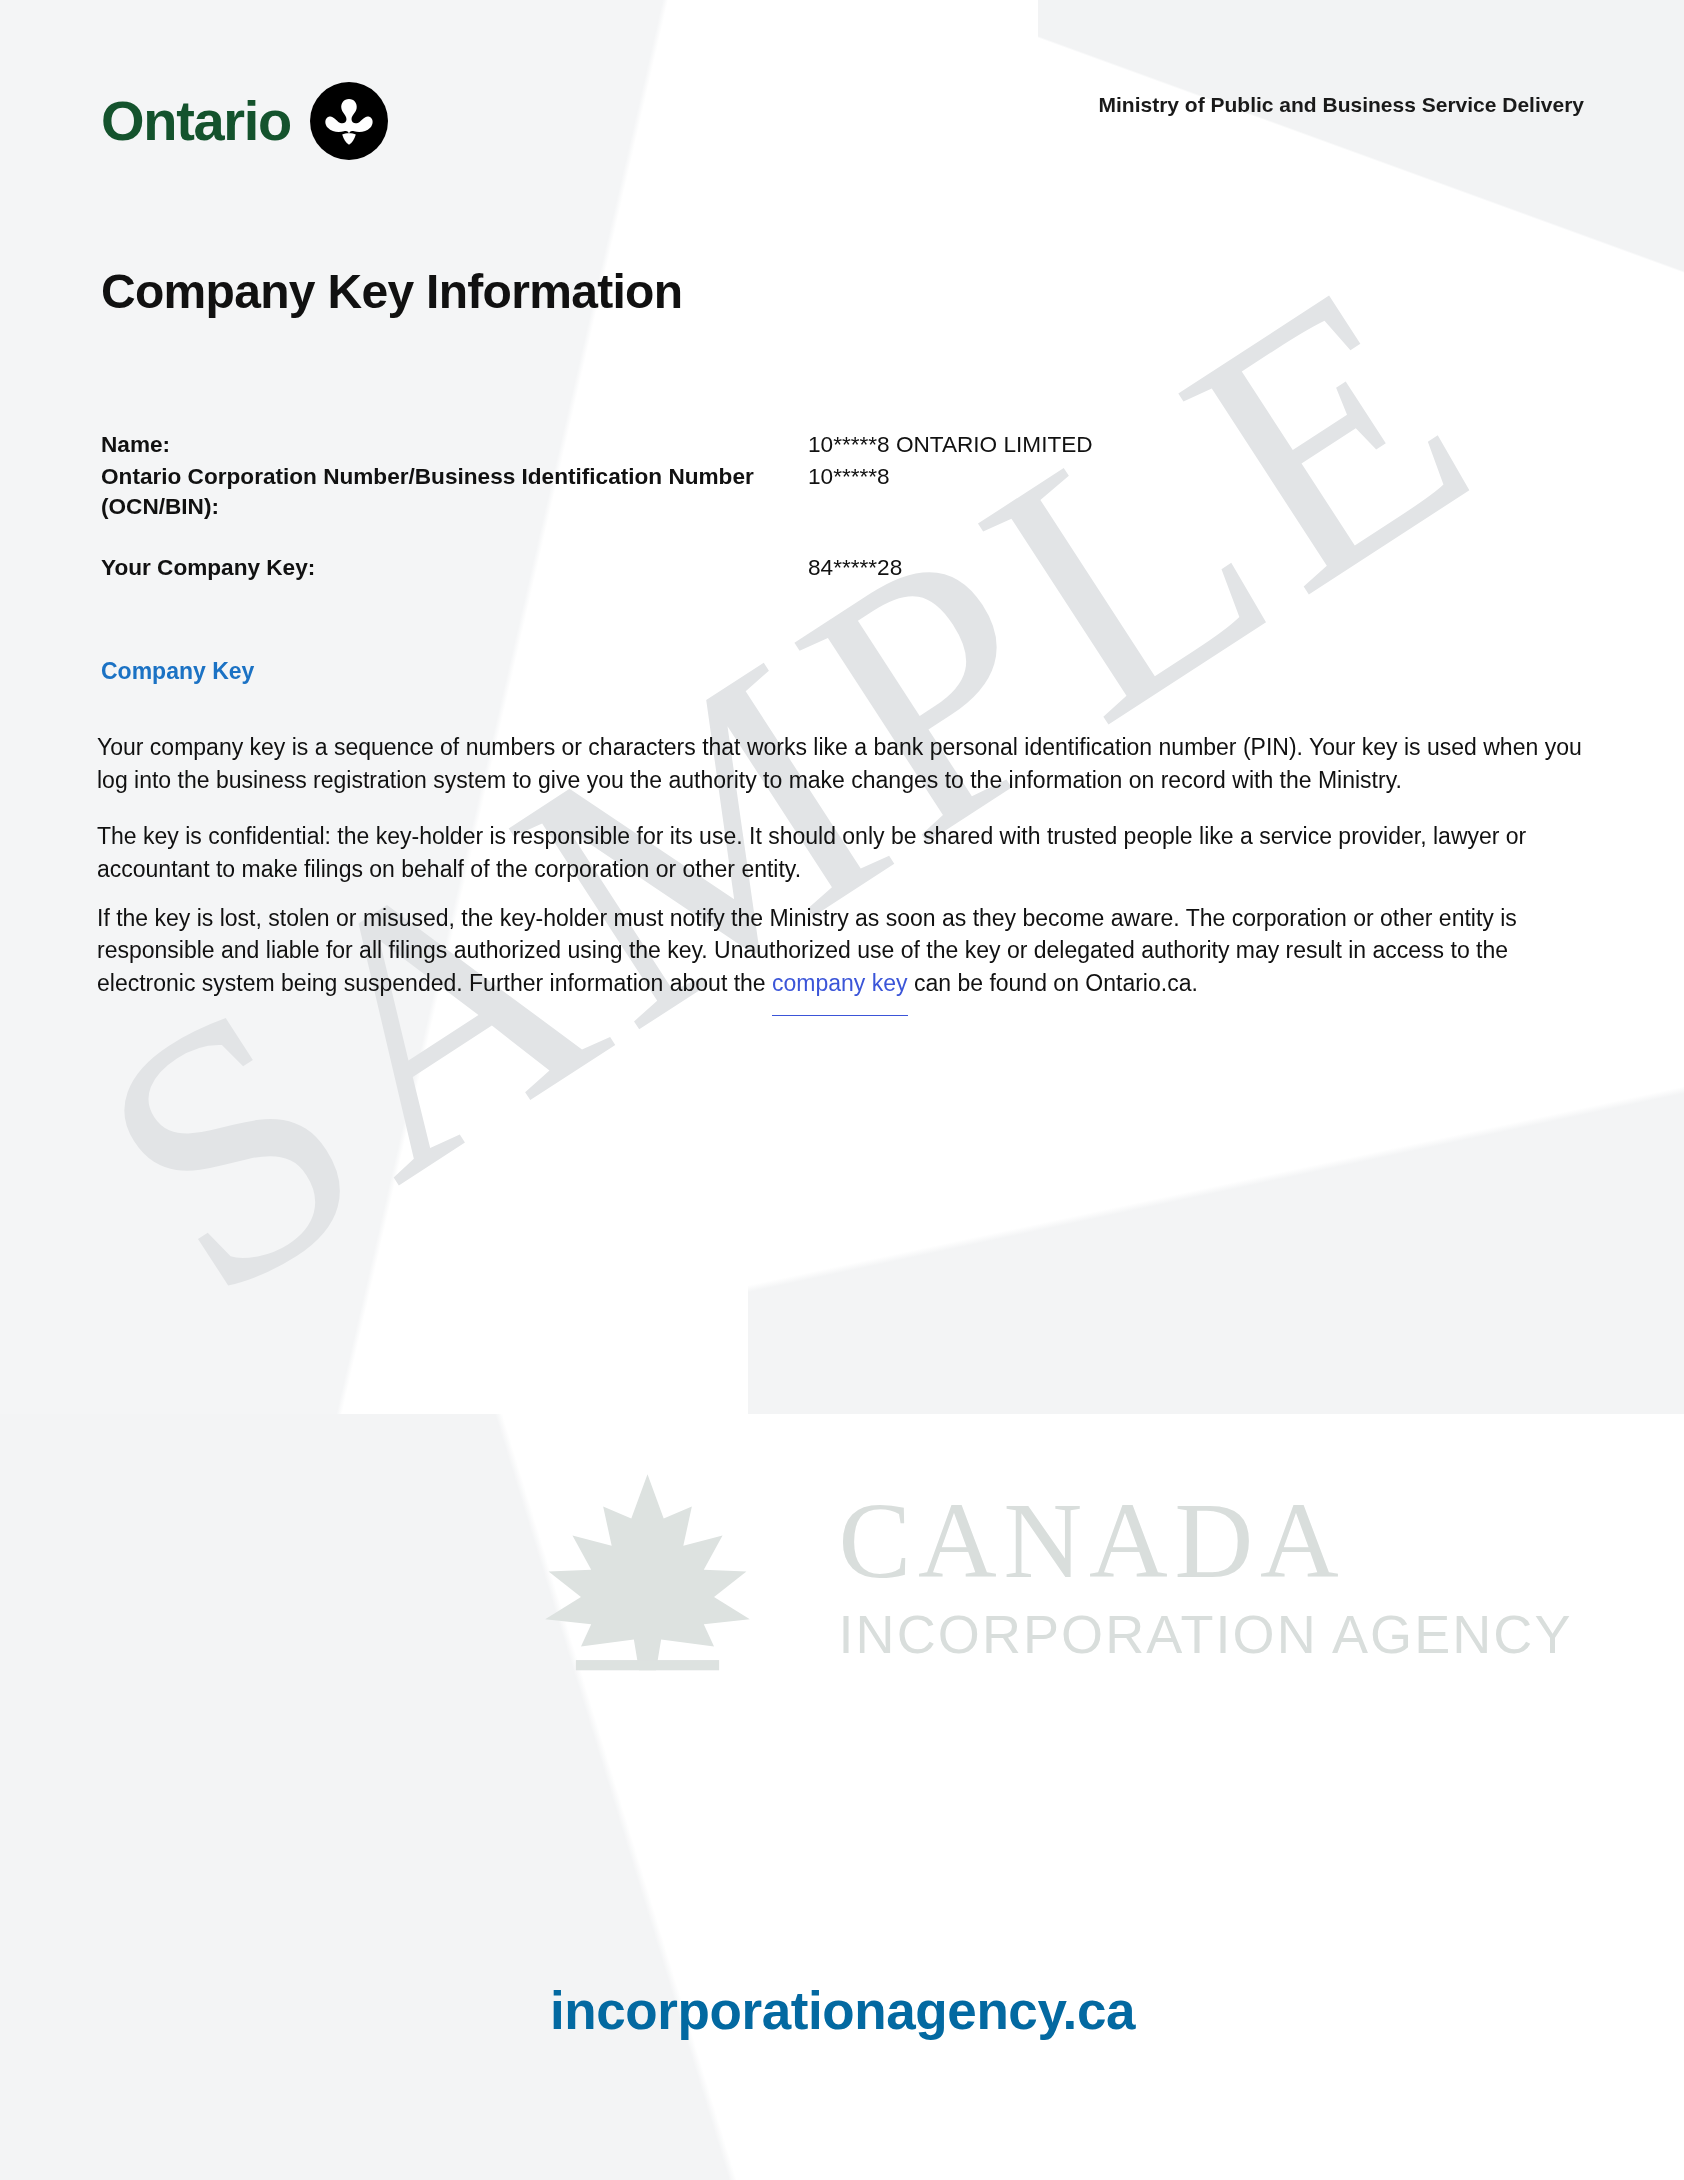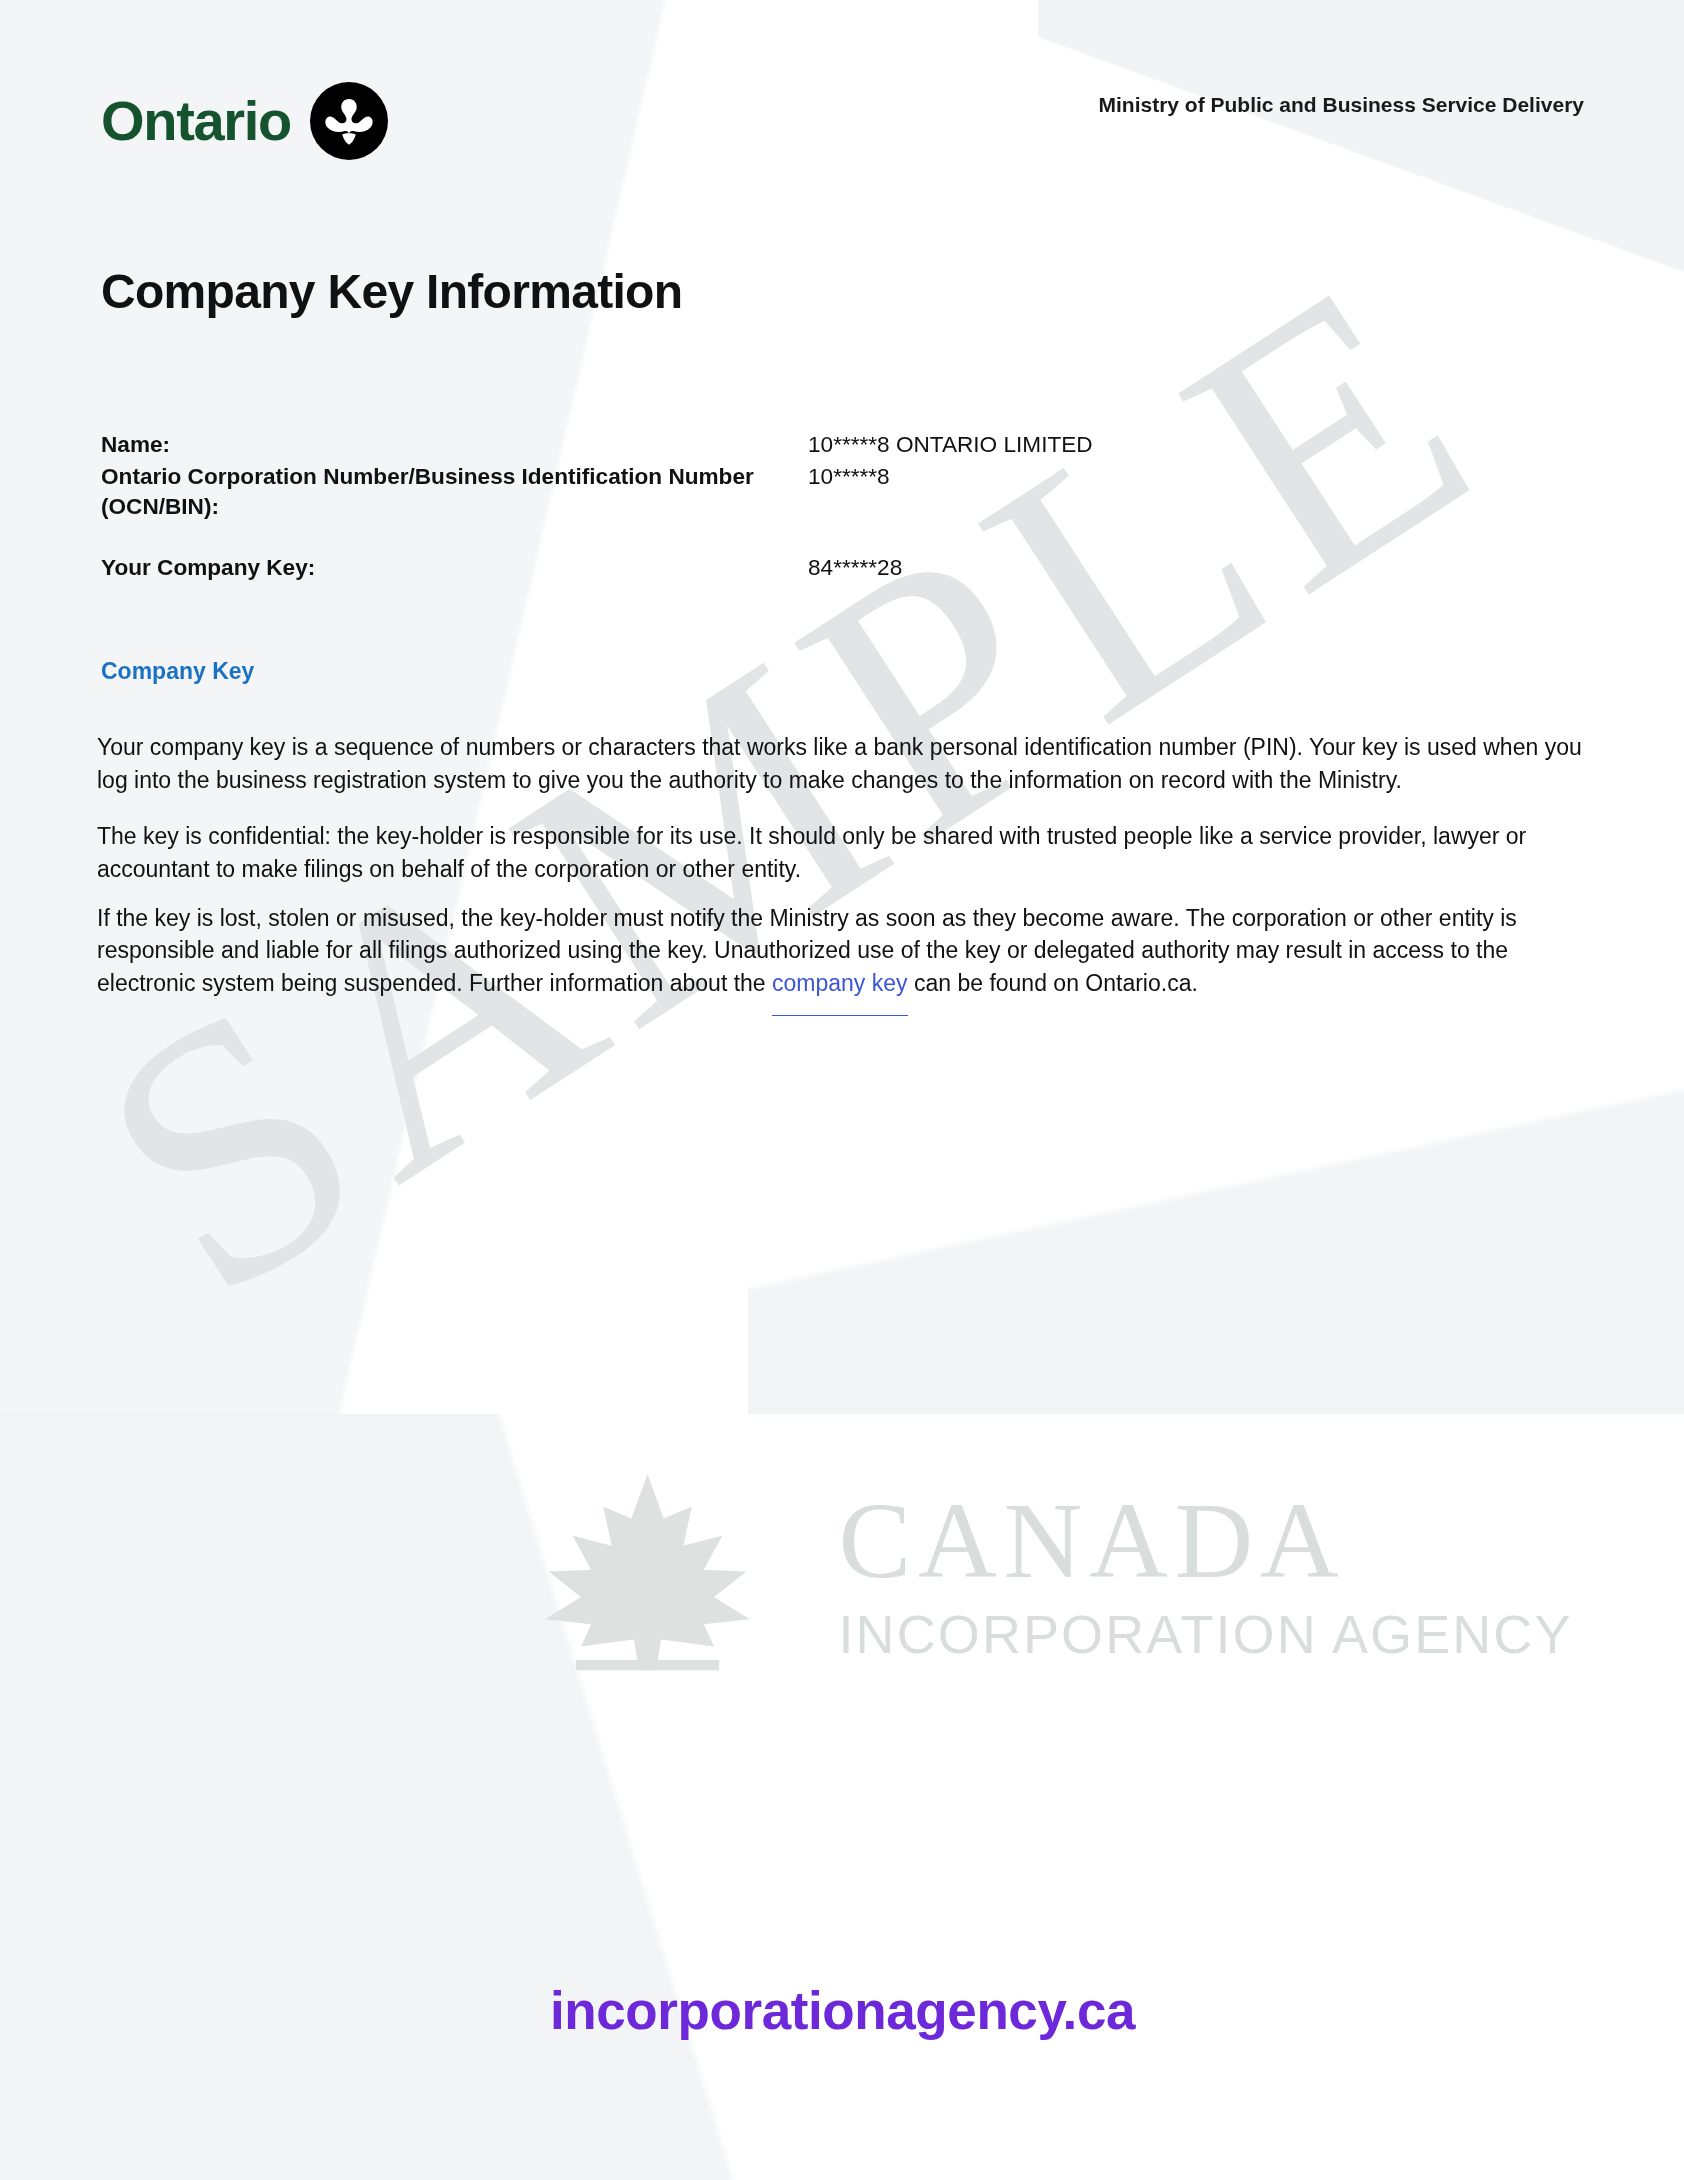--- a/index.html
+++ b/index.html
@@ -111,21 +111,21 @@
   .watermark-url {
     position: absolute;
     left: 0;
     right: 0;
     top: 1980px;
     text-align: center;
     font-family: "Liberation Sans", sans-serif;
     font-size: 53px;
     font-weight: bold;
     letter-spacing: -0.4px;
-    color: #6d28d9;
+    color: #0369a1;
     pointer-events: none;
     user-select: none;
   }
 
   
   .content {
     position: relative;
     z-index: 5;
   }
 

